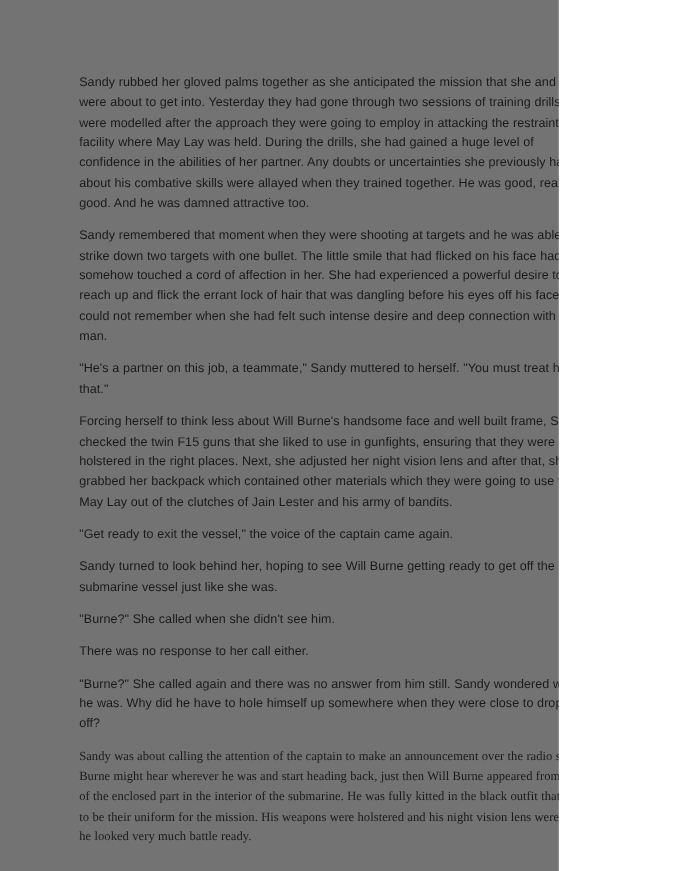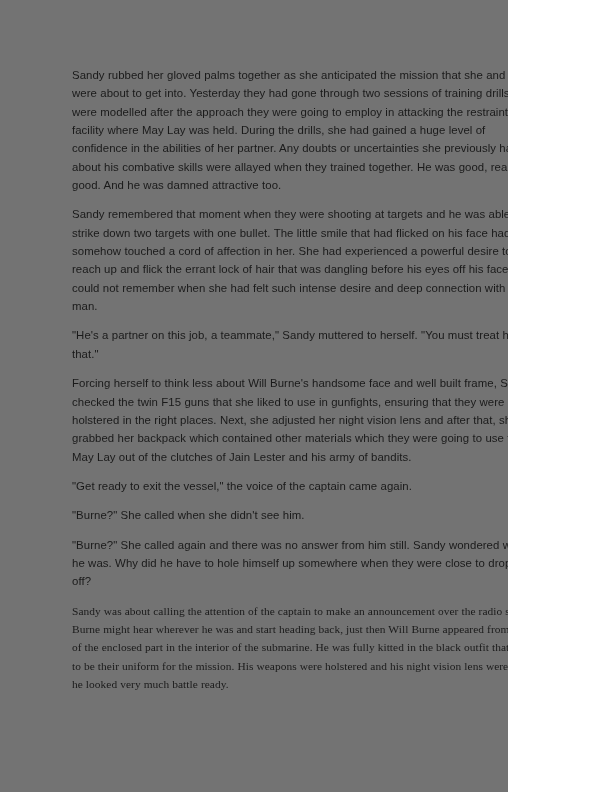--- a/index.html
+++ b/index.html
@@ -46,18 +46,20 @@
 <body>
 
 <div class="page">
   <div class="text-column">
 
     <p class="para">Sandy rubbed her gloved palms together as she anticipated the mission that she and Burne were about to get into. Yesterday they had gone through two sessions of training drills that were modelled after the approach they were going to employ in attacking the restraint facility where May Lay was held. During the drills, she had gained a huge level of confidence in the abilities of her partner. Any doubts or uncertainties she previously had about his combative skills were allayed when they trained together. He was good, really good. And he was damned attractive too.</p>
     <p class="para">Sandy remembered that moment when they were shooting at targets and he was able to strike down two targets with one bullet. The little smile that had flicked on his face had somehow touched a cord of affection in her. She had experienced a powerful desire to reach up and flick the errant lock of hair that was dangling before his eyes off his face. She could not remember when she had felt such intense desire and deep connection with a man.</p>
     <p class="para">"He's a partner on this job, a teammate," Sandy muttered to herself. "You must treat him as that."</p>
     <p class="para">Forcing herself to think less about Will Burne's handsome face and well built frame, Sandy checked the twin F15 guns that she liked to use in gunfights, ensuring that they were holstered in the right places. Next, she adjusted her night vision lens and after that, she grabbed her backpack which contained other materials which they were going to use to get May Lay out of the clutches of Jain Lester and his army of bandits.</p>
     <p class="para">"Get ready to exit the vessel," the voice of the captain came again.</p>
+    <p class="para">Sandy turned to look behind her, hoping to see Will Burne getting ready to get off the submarine vessel just like she was.</p>
     <p class="para">"Burne?" She called when she didn't see him.</p>
+    <p class="para">There was no response to her call either.</p>
     <p class="para">"Burne?" She called again and there was no answer from him still. Sandy wondered where he was. Why did he have to hole himself up somewhere when they were close to dropping off?</p>
     <p class="para">Sandy was about calling the attention of the captain to make an announcement over the radio so that Burne might hear wherever he was and start heading back, just then Will Burne appeared from one of the enclosed part in the interior of the submarine. He was fully kitted in the black outfit that was to be their uniform for the mission. His weapons were holstered and his night vision lens were fixed, he looked very much battle ready.</p>
 
   </div>
 </div>
 
 </body></html>

